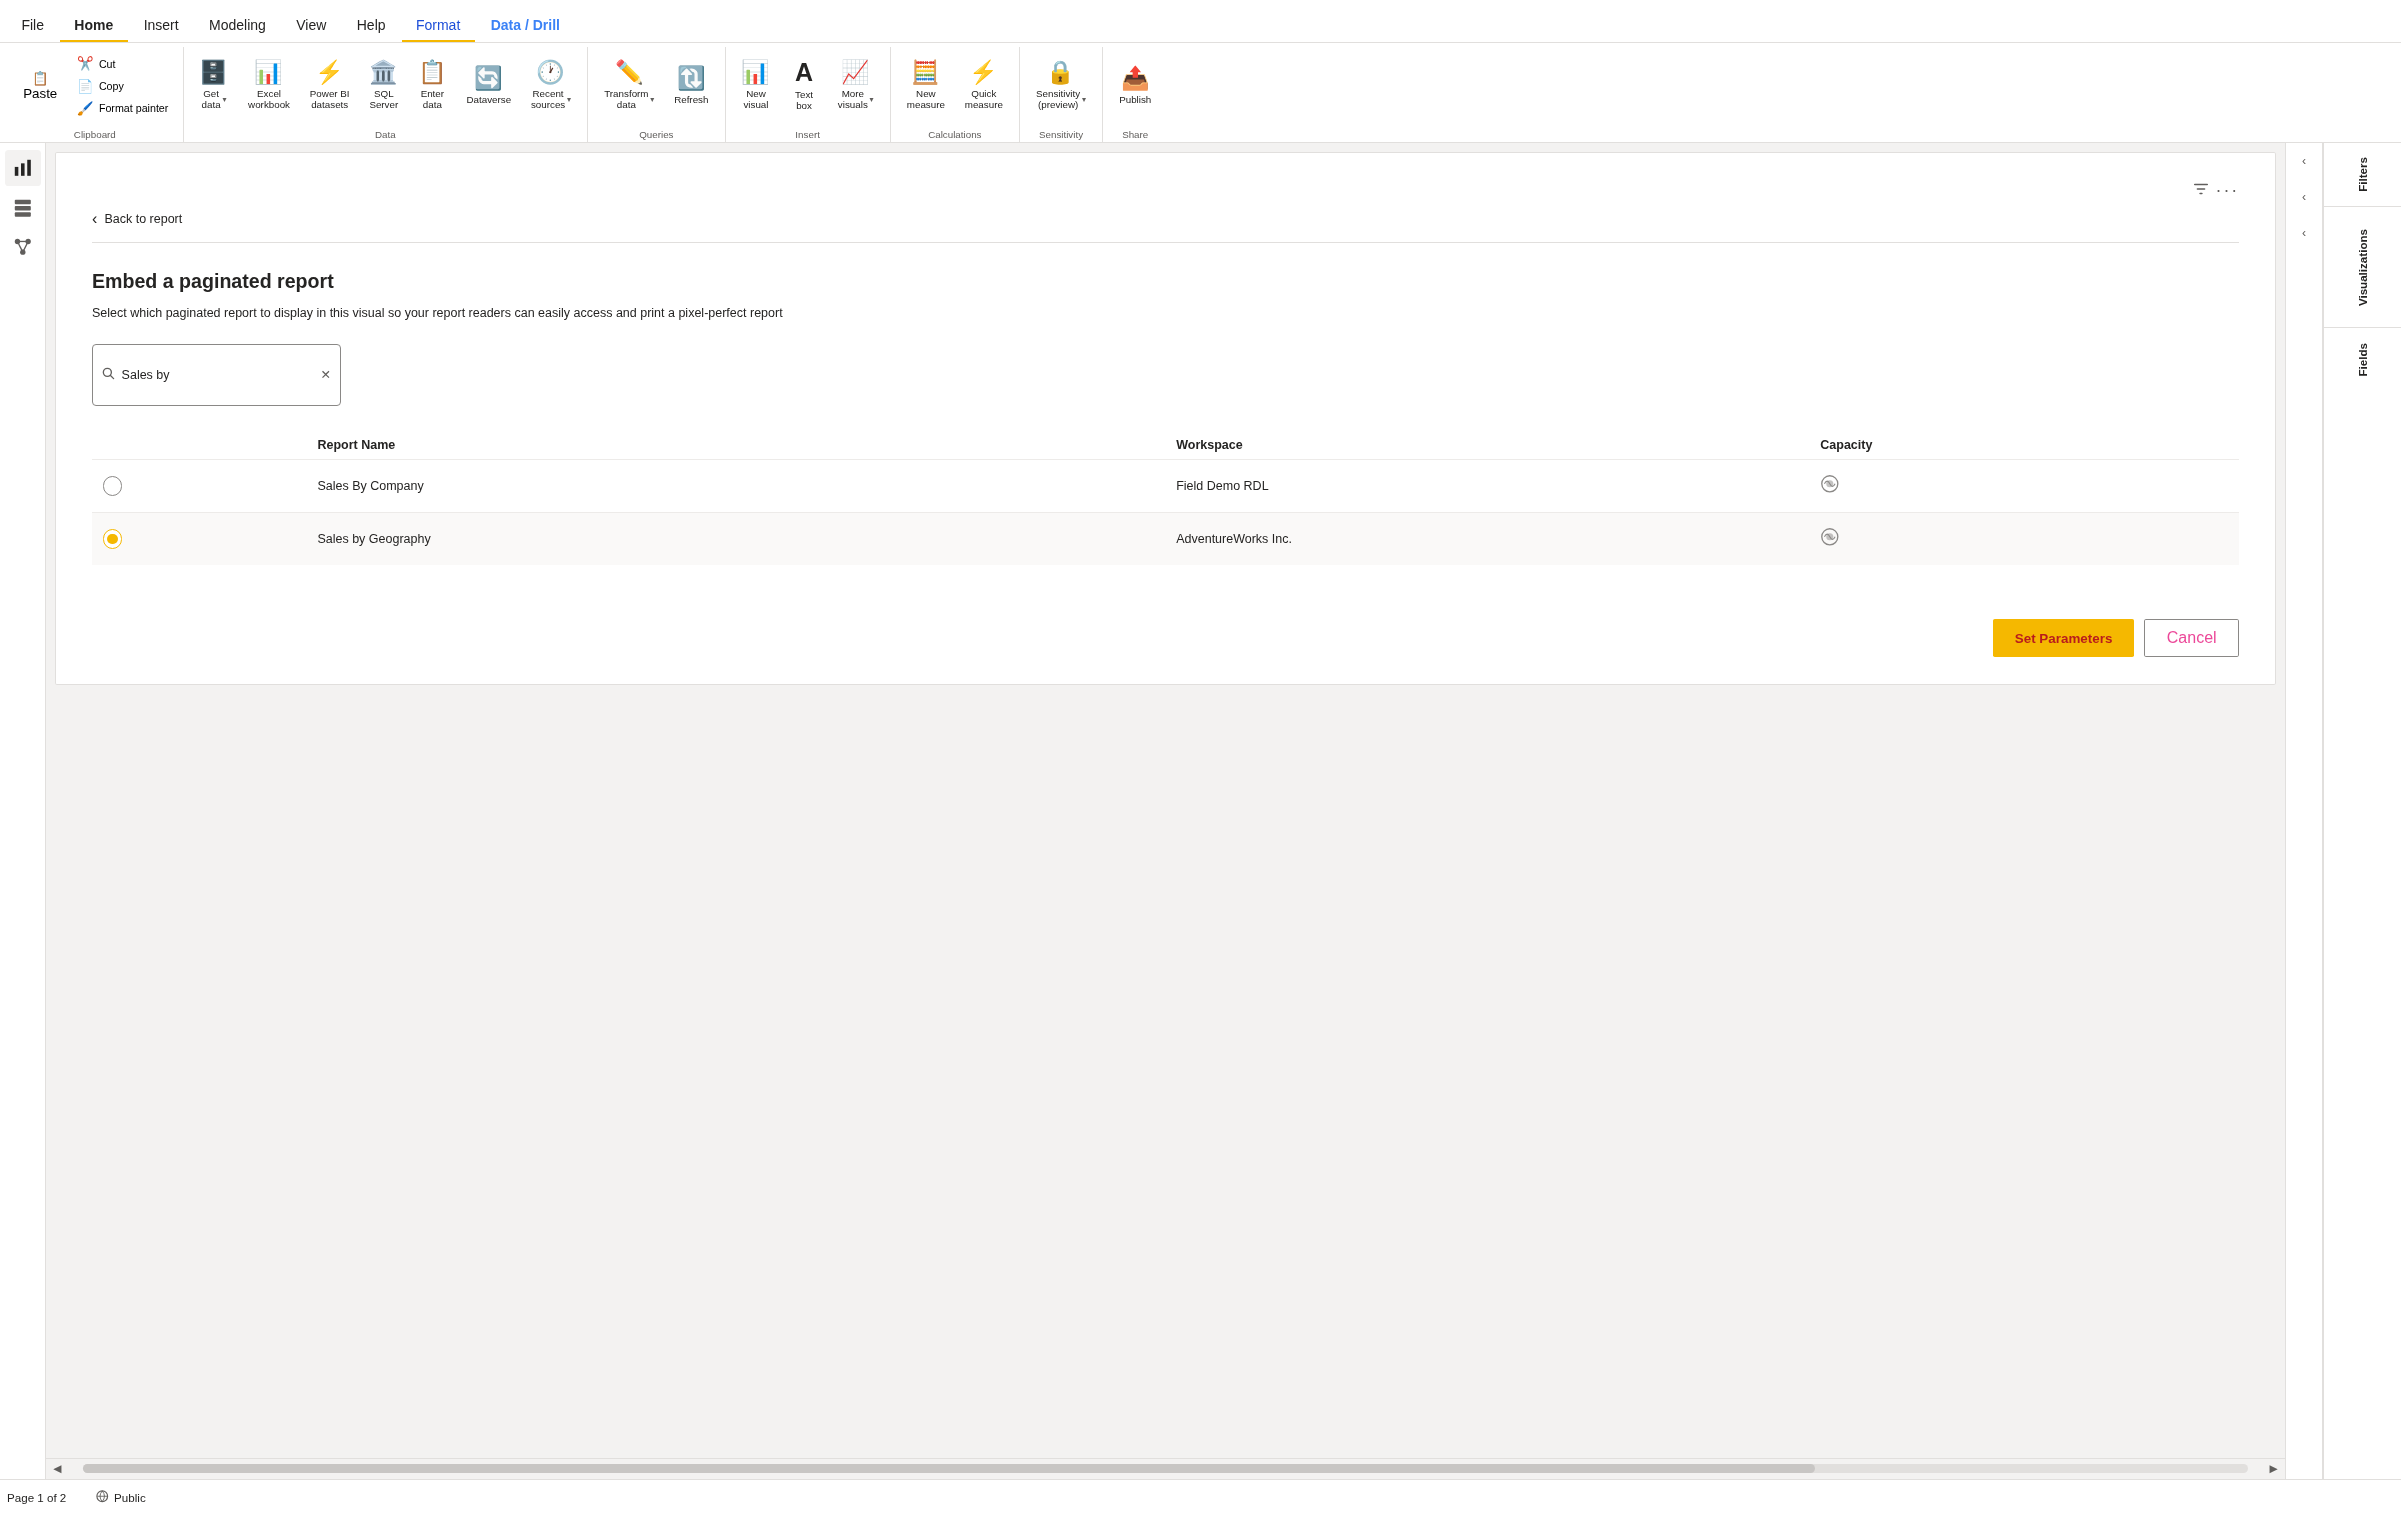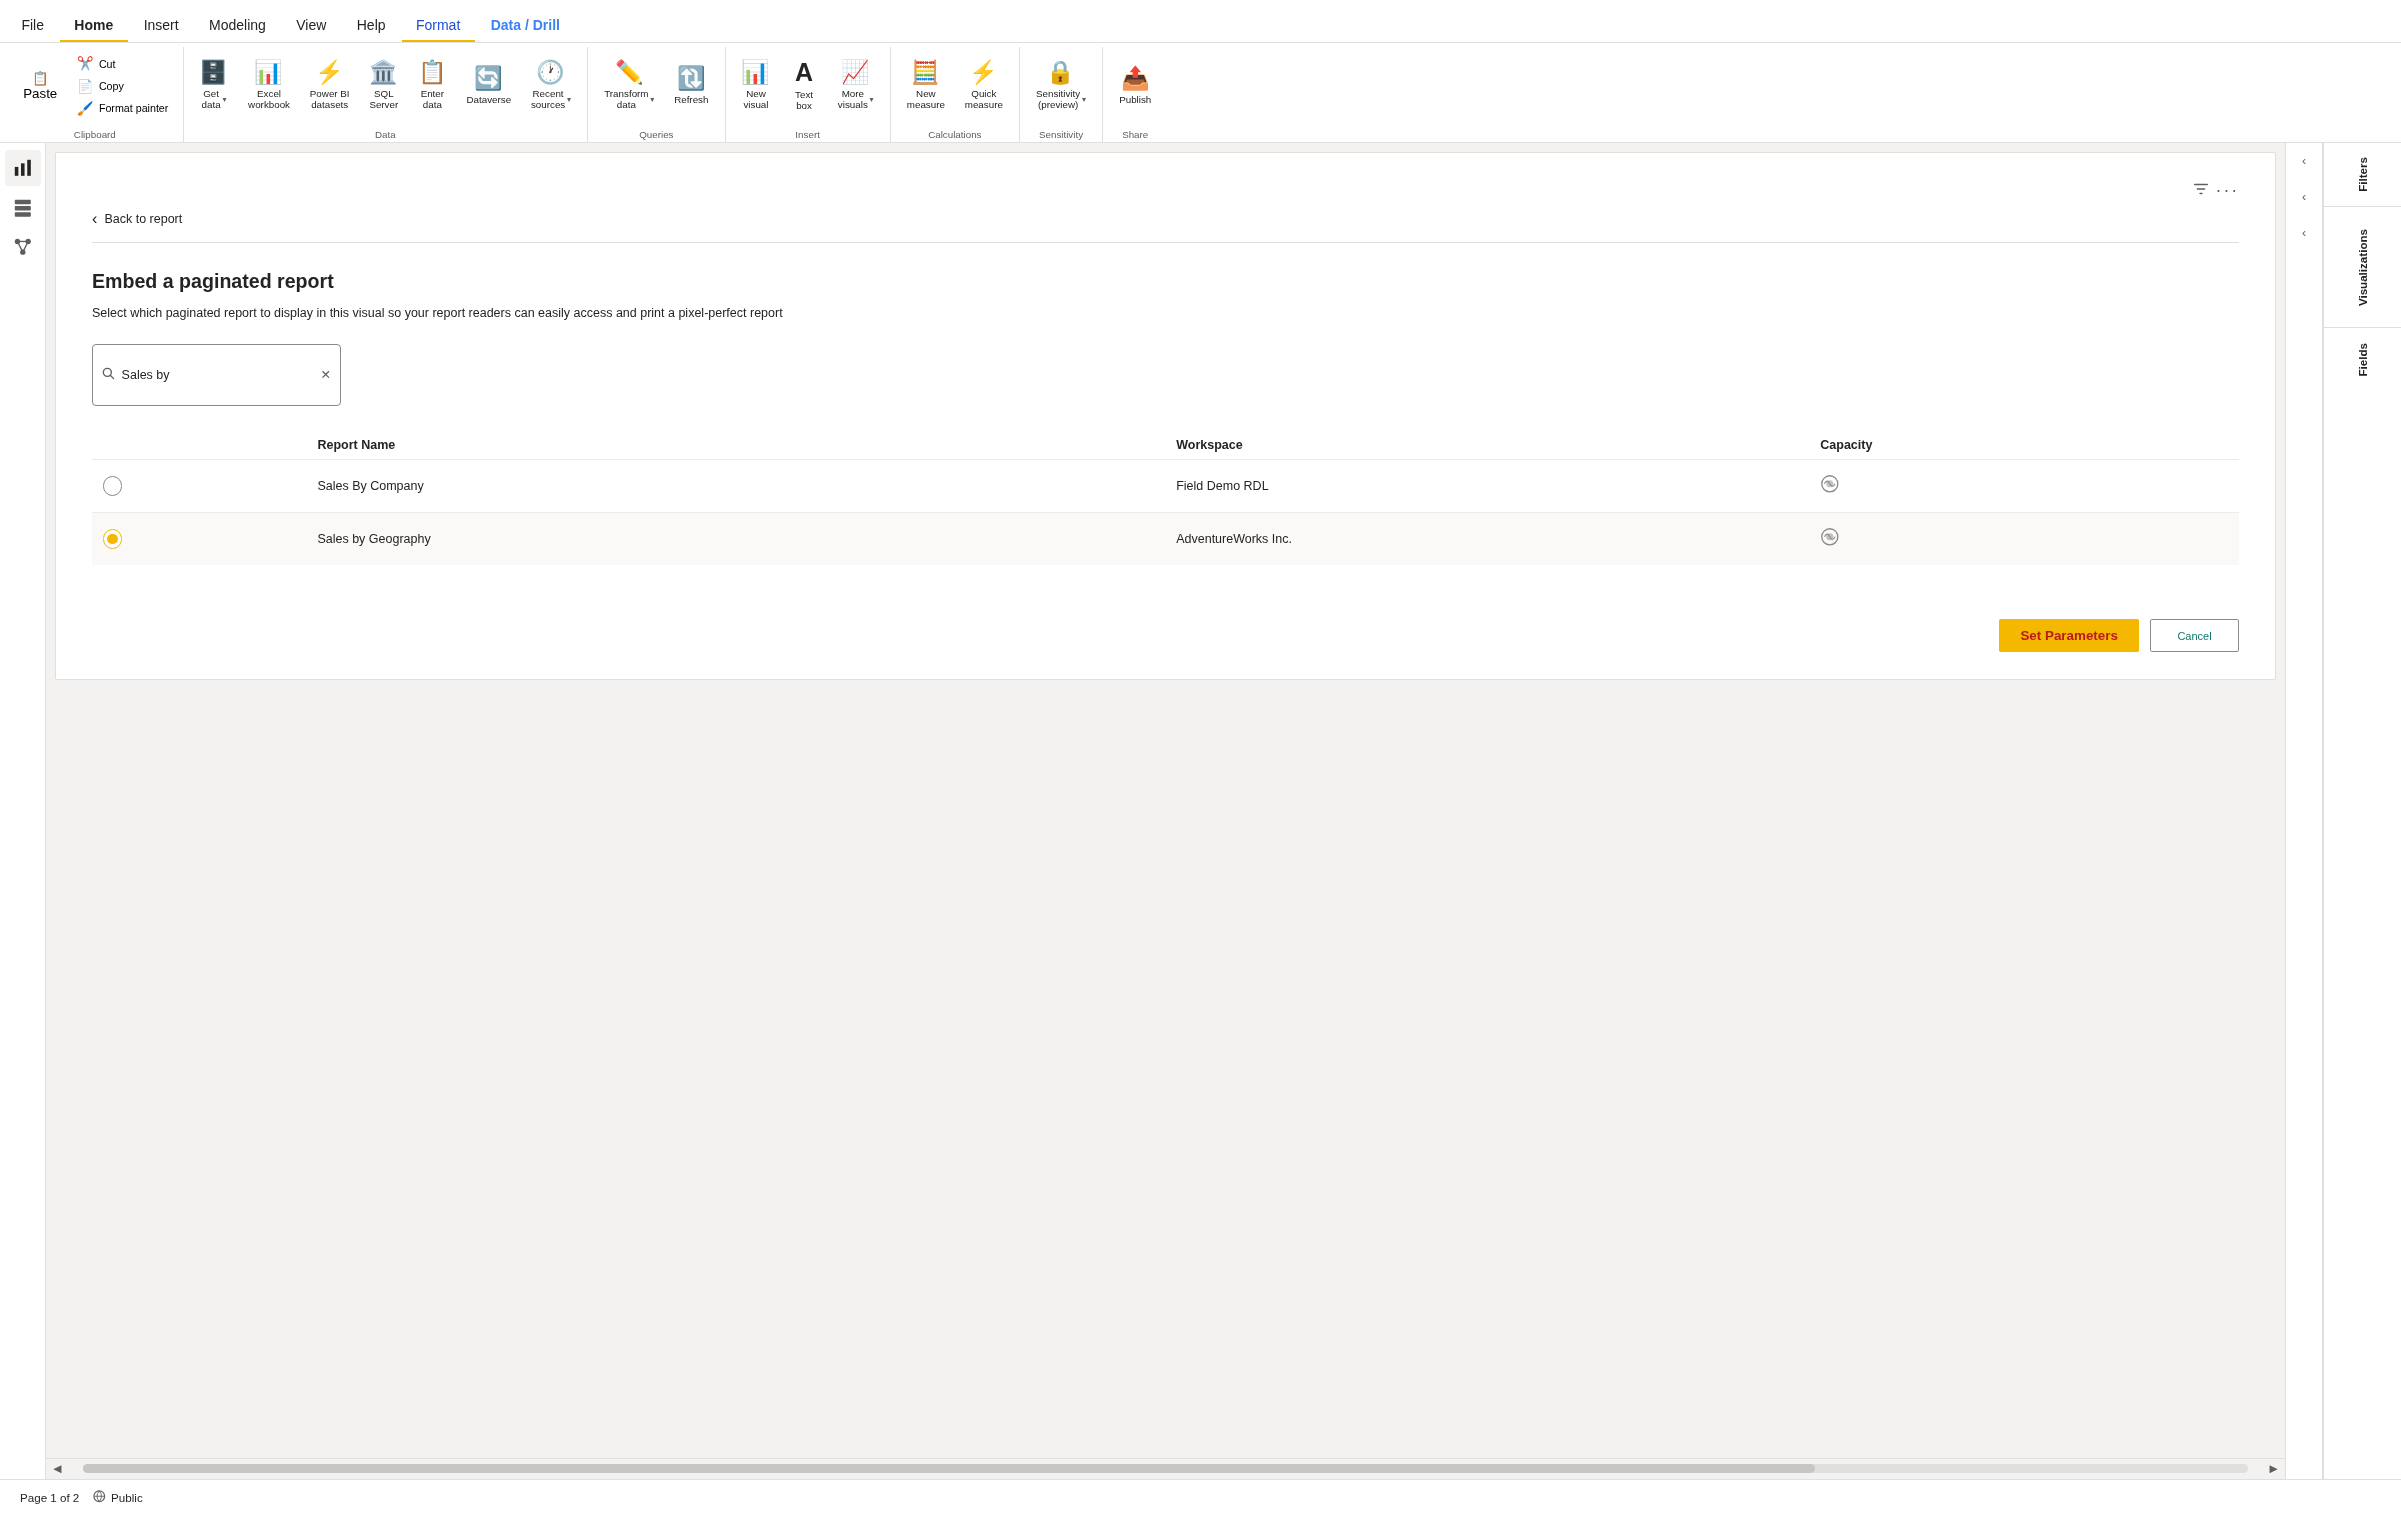--- a/index.html
+++ b/index.html
@@ -325,24 +325,24 @@
       border: none;
       padding: 9px 21.4px;
       font-size: 13.4px;
       font-weight: 600;
       cursor: pointer;
       border-radius: 1.8px;
       min-width: 125px;
     }
     .btn-secondary {
       background: #fff;
-      color: #0f766e;
+      color: #ec4899;
       border: 0.9px solid #8a8886;
       padding: 9px 21.4px;
-      font-size: 11px;
+      font-size: 16px;
       cursor: pointer;
       border-radius: 1.8px;
       min-width: 89px;
     }
     .panel-arrow {
       width: 36px;
       height: 36px;
       display: flex;
       align-items: center;
       justify-content: center;
@@ -381,22 +381,22 @@
       padding: 0 3.6px;
     }
 
     
     .status-bar {
       height: 36px;
       background: #fff;
       border-top: 0.9px solid #e1dfdd;
       display: flex;
       align-items: center;
-      padding: 0 20px;
-      gap: 14px;
+      padding: 0 7px;
+      gap: 30px;
       font-size: 11.6px;
       color: #252423;
     }
     .status-bar .public-badge {
       display: flex;
       align-items: center;
       gap: 5.3px;
     }
   </style>
 </head>

